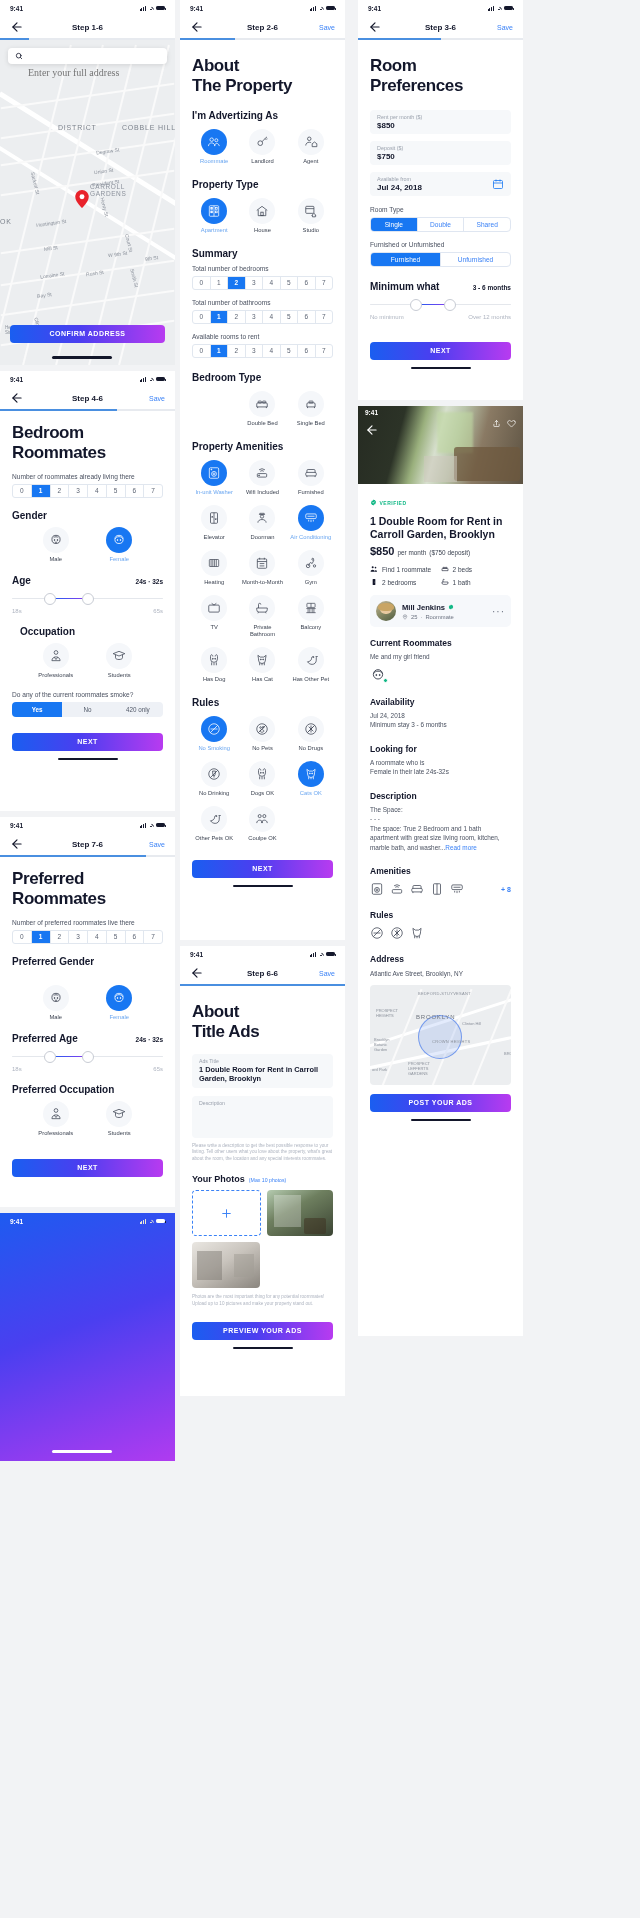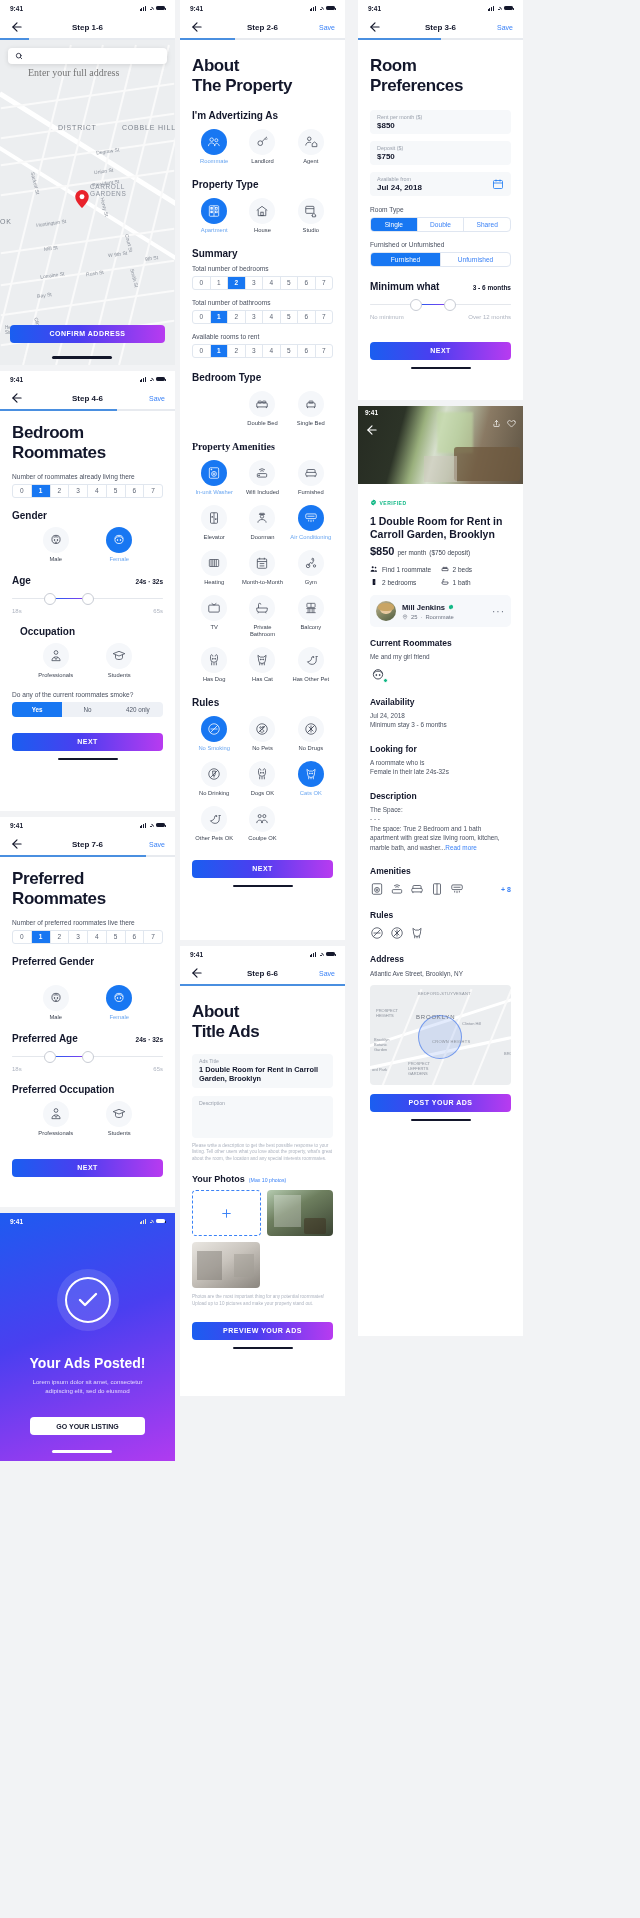--- a/index.html
+++ b/index.html
@@ -545,32 +545,20 @@
         <span class="bars" style="filter:invert(1)">
             <i></i>
             <i></i>
             <i></i>
             <i></i>
           </span>
         <span class="wifi" style="filter:invert(1)"></span>
         <span class="batt" style="border-color:#fff;background:#fff;"></span>
       </span>
     </div>
-    <div style="padding:40px 16px 0;text-align:center;">
-      <div class="ring">
-        <div class="ring2">
-          <svg width="24" height="24" viewBox="0 0 24 24" fill="none" stroke="#fff" stroke-width="2.4" stroke-linecap="round" stroke-linejoin="round">
-              <polyline points="20 6 9 17 4 12"></polyline>
-            </svg>
-        </div>
-      </div>
-      <div style="color:#fff;font-size:14px;font-weight:bold;margin-top:24px;">Your Ads Posted!</div>
-      <div style="color:rgba(255,255,255,.8);font-size:6.2px;line-height:9px;margin:6px 14px 0;">Lorem ipsum dolor sit amet, consectetur adipiscing elit, sed do eiusmod</div>
-      <div class="btn-outline" style="margin:22px 14px 0;">GO YOUR LISTING</div>
-    </div>
     <div class="homebar" style="background:#fff;position:absolute;left:52px;bottom:8px;margin:0;"></div>
   </div>
 </div>
 
 <div class="col col-b">
 
   <div class="screen" style="height:940px;">
     <div class="statusbar">
       <span>9:41</span>
       <span class="sb-right">
@@ -751,21 +739,21 @@
                   <line x1="5" y1="17" x2="19" y2="17"></line>
                   <line x1="6" y1="17" x2="6" y2="19"></line>
                   <line x1="18" y1="17" x2="18" y2="19"></line>
                 </svg>
           </div>
           <div class="opt-tx">Single Bed</div>
         </div>
           </div>
       </div>
 
-      <div class="h2" style="margin:14px 0 8px;font-family:Liberation Serif, serif;">Property Amenities</div>
+      <div class="h2" style="margin:14px 0 8px;">Property Amenities</div>
 
       <div class="optgrid g3" style="margin-bottom:9px;">
         <div>
             <div class="opt on">
           <div class="opt-ic">
                 <svg viewBox="0 0 24 24" fill="none" stroke="currentColor" stroke-width="1.3">
                   <rect x="4" y="3" width="16" height="18" rx="2"></rect>
                   <circle cx="12" cy="13.5" r="4.2"></circle>
                   <circle cx="12" cy="13.5" r="1.6"></circle>
                   <circle cx="7.5" cy="6" r=".8" fill="currentColor"></circle>

